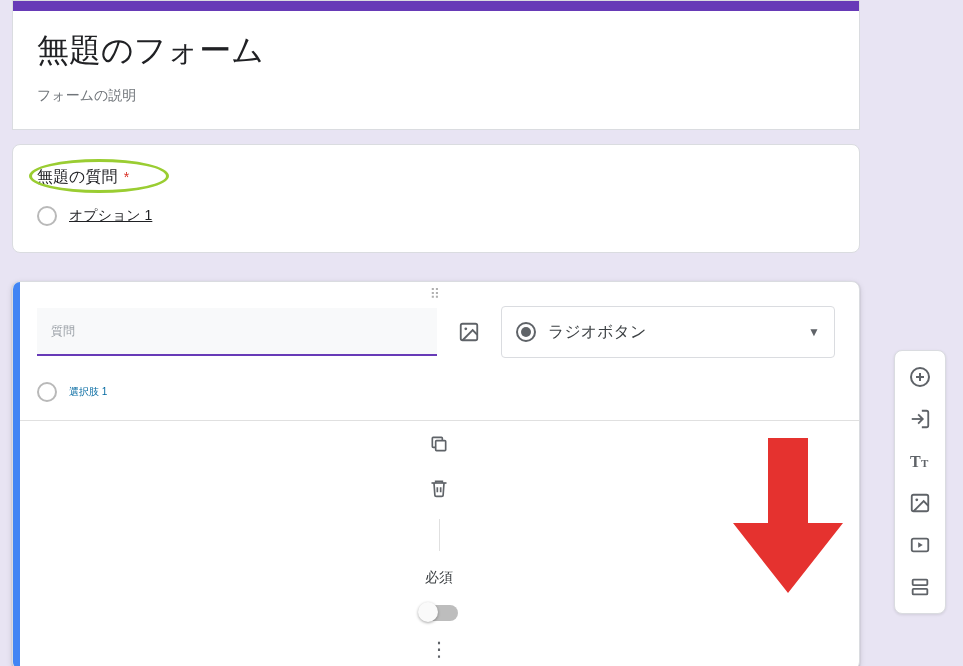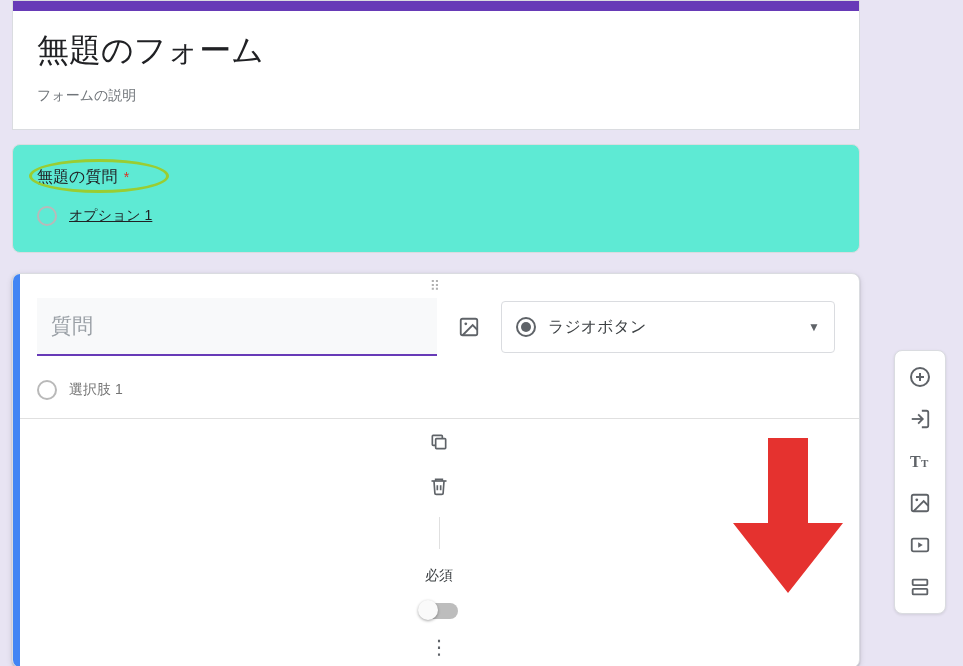--- a/index.html
+++ b/index.html
@@ -40,26 +40,26 @@
     font-weight: 400;
     margin-bottom: 14px;
   }
   .form-desc {
     font-size: 14px;
     color: #70757a;
   }
 
   
   .question-card {
-    background: #5eead4;
+    background: #ffffff;
     border-radius: 8px;
     border: 1px solid #dadce0;
     width: 848px;
     padding: 22px 24px 26px 24px;
-    margin-bottom: 20px;
+    margin-bottom: 28px;
     position: relative;
   }
   .q-title-row { position: relative; display: inline-block; margin-bottom: 18px; }
   .q-circle {
     position: absolute;
     left: -8px; top: -8px;
     width: 140px; height: 34px;
     border: 3px solid #9acd32;
     border-radius: 50%;
     pointer-events: none;
@@ -108,21 +108,21 @@
     align-items: center;
     gap: 18px;
     margin-bottom: 24px;
   }
   .question-input {
     flex: 0 0 400px;
     background: #f8f9fa;
     border: none;
     border-bottom: 2px solid #673ab7;
     padding: 16px 14px;
-    font-size: 21px;
+    font-size: 12px;
     color: #15803d;
     outline: none;
   }
   .question-input::placeholder { color: #9aa0a6; }
   .img-btn {
     width: 28px; height: 28px;
     display: flex; align-items: center; justify-content: center;
     color: #5f6368;
     cursor: pointer;
   }
@@ -149,21 +149,21 @@
     background: #5f6368;
     border-radius: 50%;
   }
   .type-label { flex: 1; font-size: 16px; color: #3c4043; }
   .type-arrow { color: #5f6368; font-size: 12px; }
 
   .choice-row {
     display: flex; align-items: center; gap: 12px;
     margin-bottom: 18px;
   }
-  .choice-label { font-size: 14px; color: #737373; }
+  .choice-label { font-size: 10px; color: #0369a1; }
   .add-choice-row { display: flex; align-items: center; gap: 12px; margin-bottom: 24px; }
   .add-choice-text { font-size: 14px; color: #9aa0a6; }
   .add-or { font-size: 14px; color: #3c4043; margin-left: 2px; }
   .add-other { font-size: 14px; color: #1a73e8; cursor: pointer; }
 
   .divider { border-top: 1px solid #e0e0e0; }
   .footer-row {
     display: flex;
     justify-content: flex-end;
     align-items: center;

